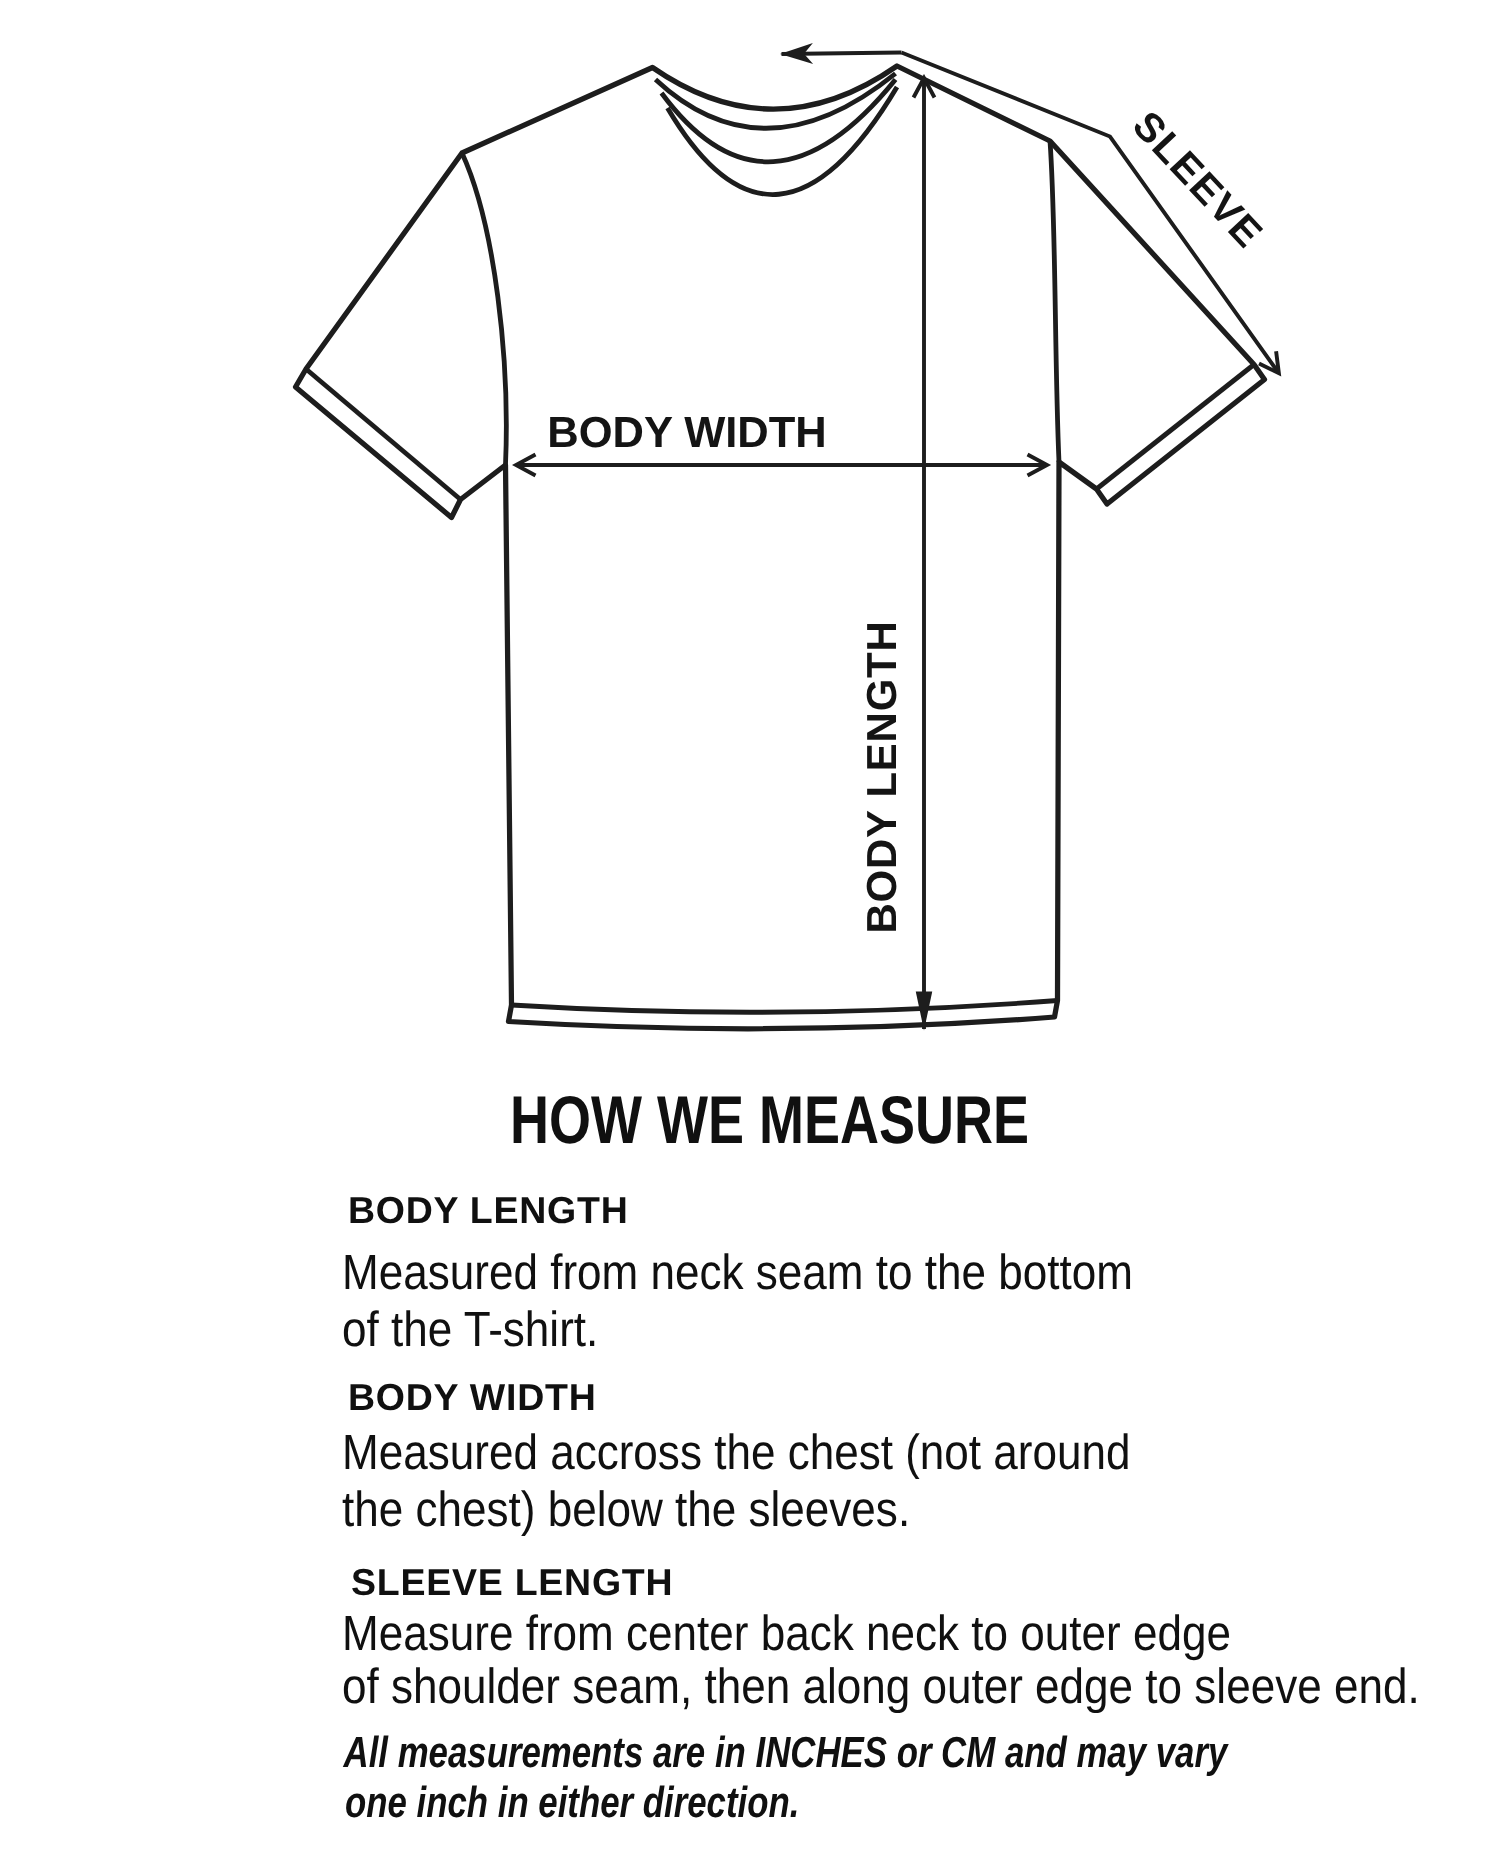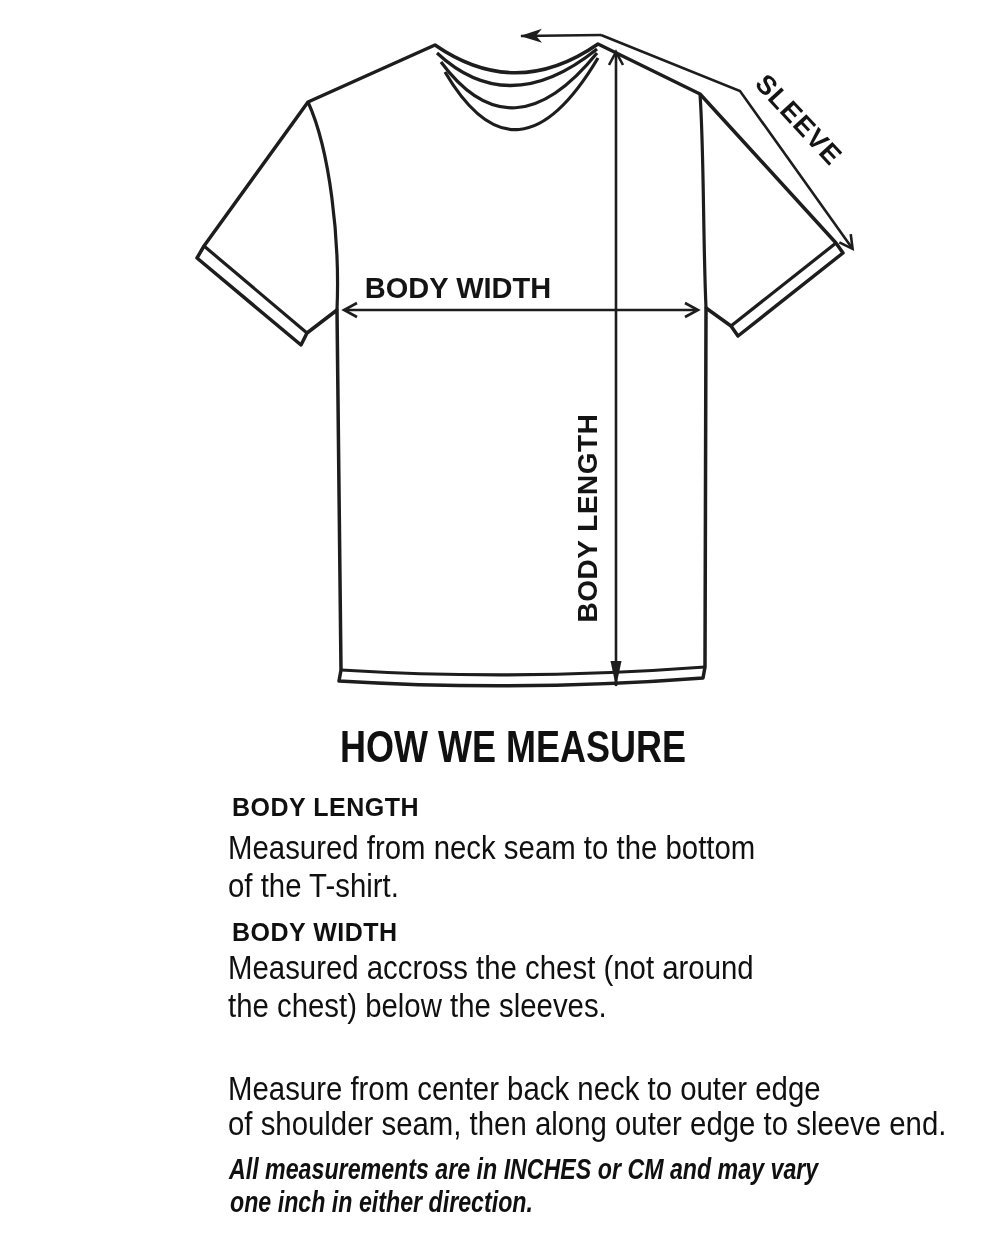--- a/index.html
+++ b/index.html
@@ -114,19 +114,20 @@
   <div class="txt heading">HOW WE MEASURE</div>
 
   <div class="txt sec-title" style="left:232px;top:793px;">BODY LENGTH</div>
   <div class="txt sec-line" style="left:228px;top:829px;">Measured from neck seam to the bottom</div>
   <div class="txt sec-line" style="left:228px;top:867px;">of the T-shirt.</div>
 
   <div class="txt sec-title" style="left:232px;top:918px;">BODY WIDTH</div>
   <div class="txt sec-line" style="left:228px;top:949px;">Measured accross the chest (not around</div>
   <div class="txt sec-line" style="left:228px;top:987px;">the chest) below the sleeves.</div>
 
+  <div class="txt sec-title" style="left:234px;top:1041px;">SLEEVE LENGTH</div>
   <div class="txt sec-line" style="left:228px;top:1070px;">Measure from center back neck to outer edge</div>
   <div class="txt sec-line" style="left:228px;top:1105px;">of shoulder seam, then along outer edge to sleeve end.</div>
 
   <div class="txt note-line" style="left:229px;top:1153px;">All measurements are in INCHES or CM and may vary</div>
   <div class="txt note-line" style="left:230px;top:1186px;">one inch in either direction.</div>
 
 </div>
 
 </body></html>

